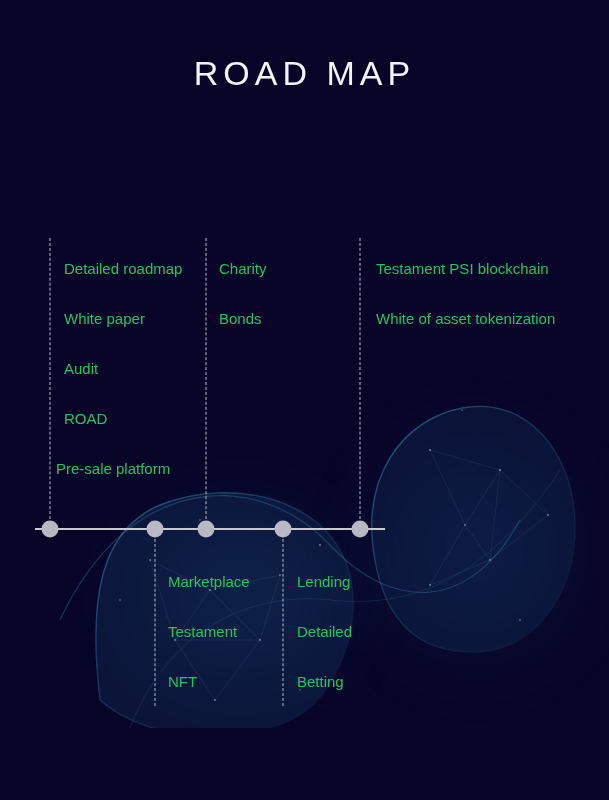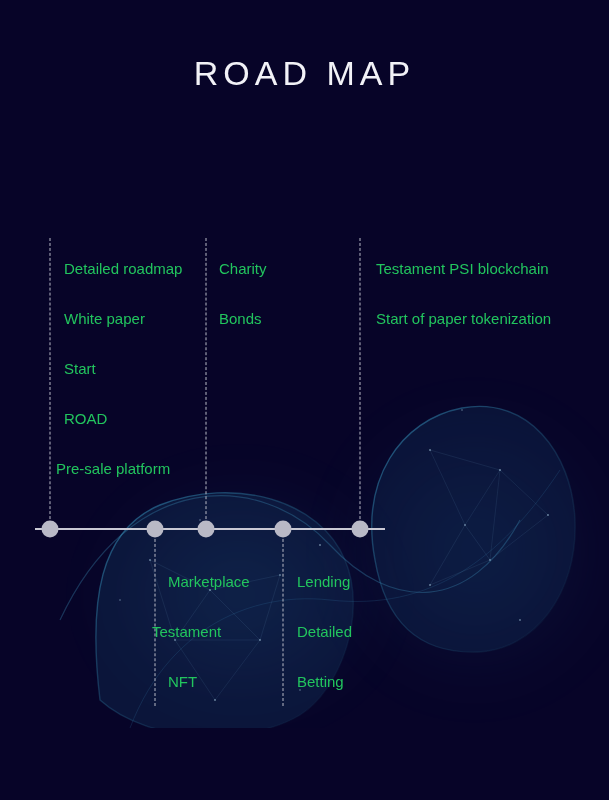--- a/index.html
+++ b/index.html
@@ -136,35 +136,35 @@
       <div class="node" style="left: 206px; top: 529px;"></div>
       <div class="dash" style="left: 283px; top: 529px; height: 177px;"></div>
       <div class="node" style="left: 283px; top: 529px;"></div>
       <div class="dash" style="left: 360px; top: 238px; height: 291px;"></div>
       <div class="node" style="left: 360px; top: 529px;"></div>
     </div>
   <div id="groups-layer">
       <div class="group">
         <div class="item" style="left: 64px; top: 260px;">Detailed roadmap</div>
         <div class="item" style="left: 64px; top: 310px;">White paper</div>
-        <div class="item" style="left: 64px; top: 360px;">Start</div>
+        <div class="item" style="left: 64px; top: 360px;">Audit</div>
         <div class="item" style="left: 64px; top: 410px;">ROAD</div>
         <div class="item" style="left: 56px; top: 460px;">Pre-sale platform</div>
       </div>
       <div class="group">
         <div class="item" style="left: 219px; top: 260px;">Charity</div>
         <div class="item" style="left: 219px; top: 310px;">Bonds</div>
       </div>
       <div class="group">
         <div class="item" style="left: 376px; top: 260px;">Testament PSI blockchain</div>
-        <div class="item" style="left: 376px; top: 310px;">Start of paper tokenization</div>
+        <div class="item" style="left: 376px; top: 310px;">White of asset tokenization</div>
       </div>
       <div class="group">
         <div class="item" style="left: 168px; top: 573px;">Marketplace</div>
-        <div class="item" style="left: 152px; top: 623px;">Testament</div>
+        <div class="item" style="left: 168px; top: 623px;">Testament</div>
         <div class="item" style="left: 168px; top: 673px;">NFT</div>
       </div>
       <div class="group">
         <div class="item" style="left: 297px; top: 573px;">Lending</div>
         <div class="item" style="left: 297px; top: 623px;">Detailed</div>
         <div class="item" style="left: 297px; top: 673px;">Betting</div>
       </div>
     </div>
 
 </div>

